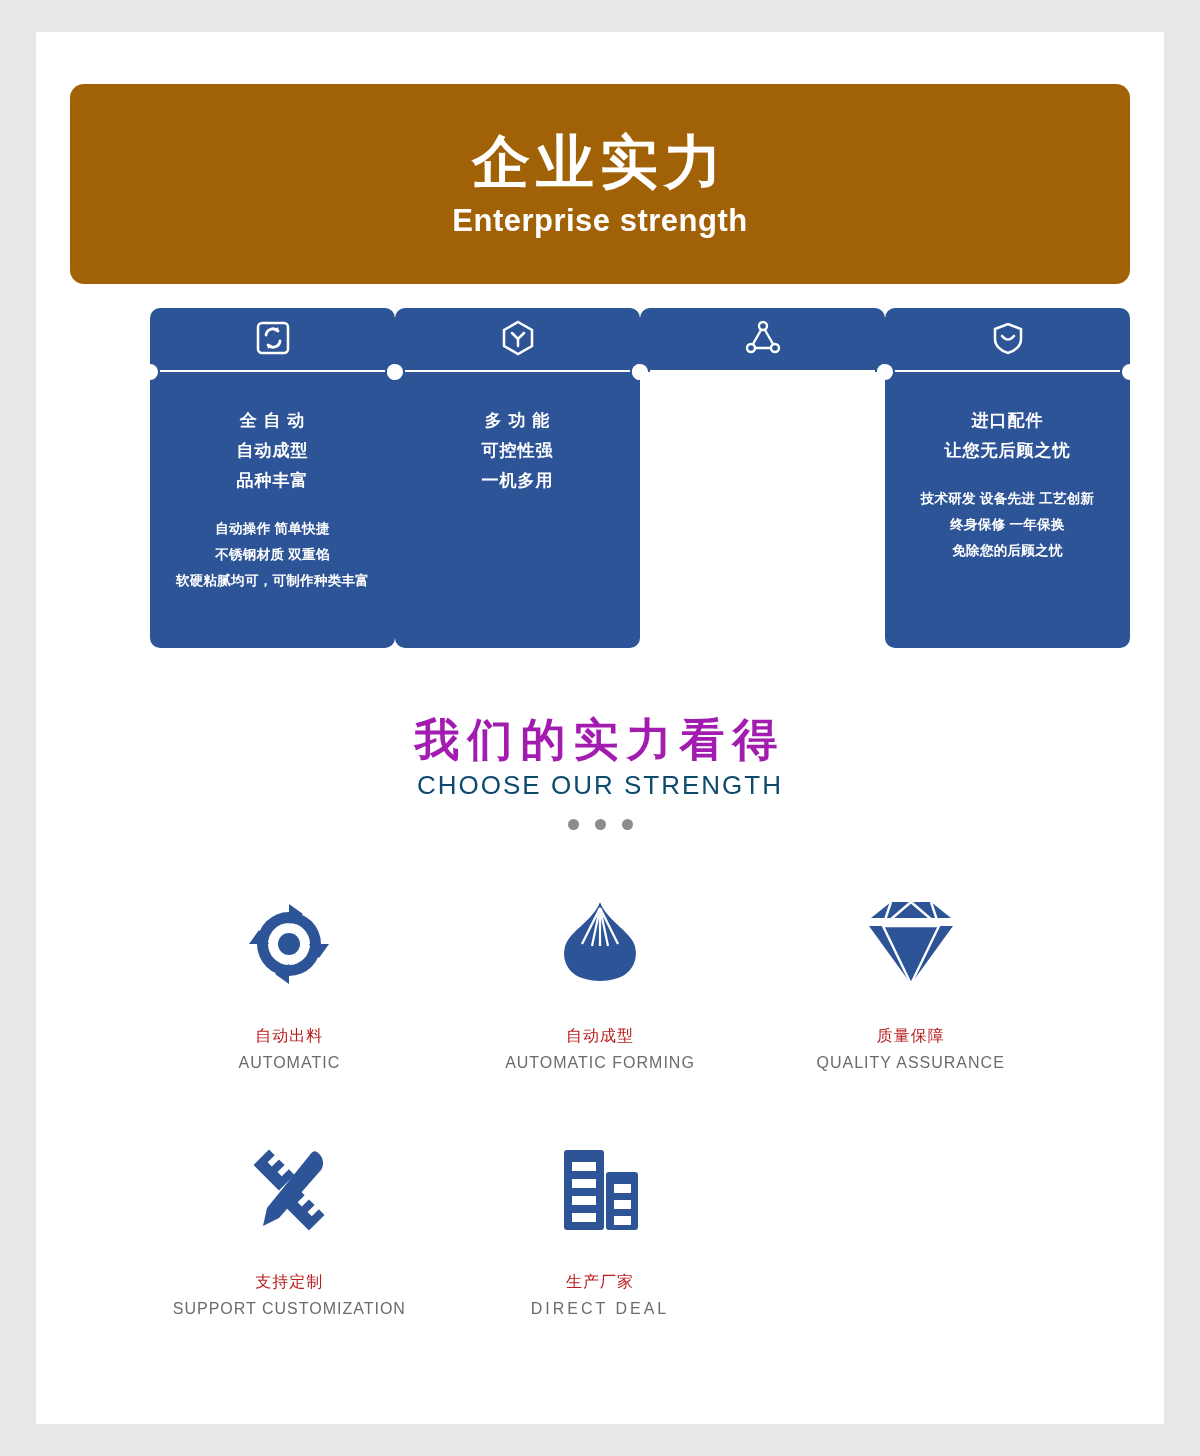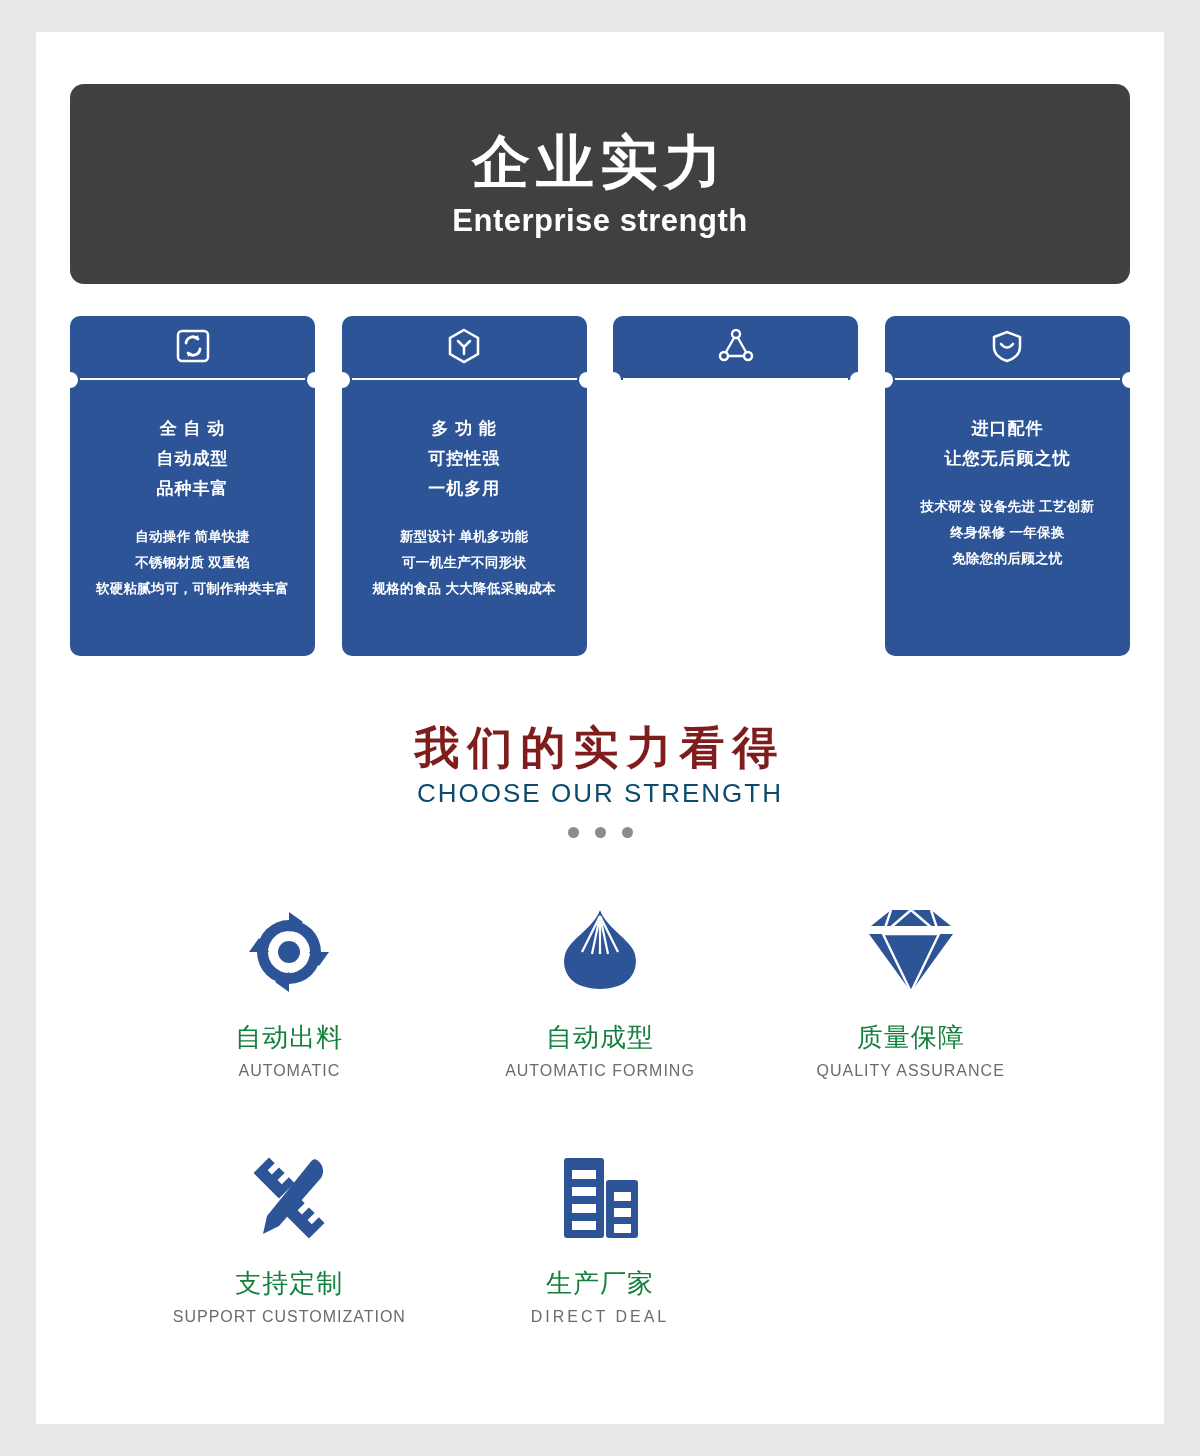--- a/index.html
+++ b/index.html
@@ -20,21 +20,21 @@
     height: 1392px;
     background: #ffffff;
     position: relative;
     padding: 52px 28px 0 28px;
   }
 
   
   .banner {
     margin: 0 6px;
     height: 200px;
-    background: #404040;
+    background: #a16207;
     border-radius: 14px;
     display: flex;
     flex-direction: column;
     align-items: center;
     justify-content: center;
     color: #ffffff;
   }
   .banner-cn {
     font-size: 58px;
     font-weight: bold;
@@ -43,23 +43,23 @@
   }
   .banner-en {
     font-size: 31px;
     font-weight: bold;
     letter-spacing: 0.5px;
     margin-top: 8px;
   }
 
   
   .cards {
-    margin-top: 32px;
-    display: flex;
-    justify-content: space-between;
+    margin-top: 24px;
+    display: flex;
+    justify-content: flex-end;
     padding: 0 6px;
   }
   .card {
     width: 245px;
     position: relative;
   }
   .card-head {
     height: 64px;
     background: #2c5496;
     border-radius: 10px 10px 0 0;
@@ -107,21 +107,21 @@
   }
 
   
   .mid {
     margin-top: 62px;
     text-align: center;
   }
   .mid-cn {
     font-size: 45px;
     font-weight: bold;
-    color: #7f1d1d;
+    color: #a21caf;
     letter-spacing: 8px;
   }
   .mid-en {
     font-size: 26px;
     color: #0c4a6e;
     letter-spacing: 2px;
   }
   .dots {
     margin-top: 18px;
     display: flex;
@@ -147,23 +147,23 @@
     flex-direction: column;
     align-items: center;
   }
   .cell-icon {
     height: 120px;
     display: flex;
     align-items: center;
     justify-content: center;
   }
   .cell-cn {
-    margin-top: 8px;
-    font-size: 26px;
-    color: #15803d;
+    margin-top: 22px;
+    font-size: 16px;
+    color: #b91c1c;
     letter-spacing: 1px;
   }
   .cell-en {
     margin-top: 7px;
     font-size: 16px;
     color: #6b6b6b;
     letter-spacing: 1px;
   }
   .cell-en.wide { letter-spacing: 3px; }
 </style>
@@ -218,25 +218,20 @@
               <path d="M17 18 L23 24 L29 18 M23 24 L23 31" fill="none" stroke="#fff" stroke-width="2.5" stroke-linecap="round"></path>
             </svg>
           </span>
         </div>
         <div class="card-body">
           <div class="card-title">
             <div>多 功 能</div>
             <div>可控性强</div>
             <div>一机多用</div>
           </div>
-          <div class="card-sub">
-            <div>新型设计  单机多功能</div>
-            <div>可一机生产不同形状</div>
-            <div>规格的食品  大大降低采购成本</div>
-          </div>
         </div>
       </div>
 
       <div class="card">
         <div class="card-head">
           <span class="notch left"></span>
           <span class="notch right"></span>
           <span>
             <svg width="46" height="46" viewBox="0 0 46 46">
               <circle cx="23" cy="11" r="4" fill="none" stroke="#fff" stroke-width="2.4"></circle>

